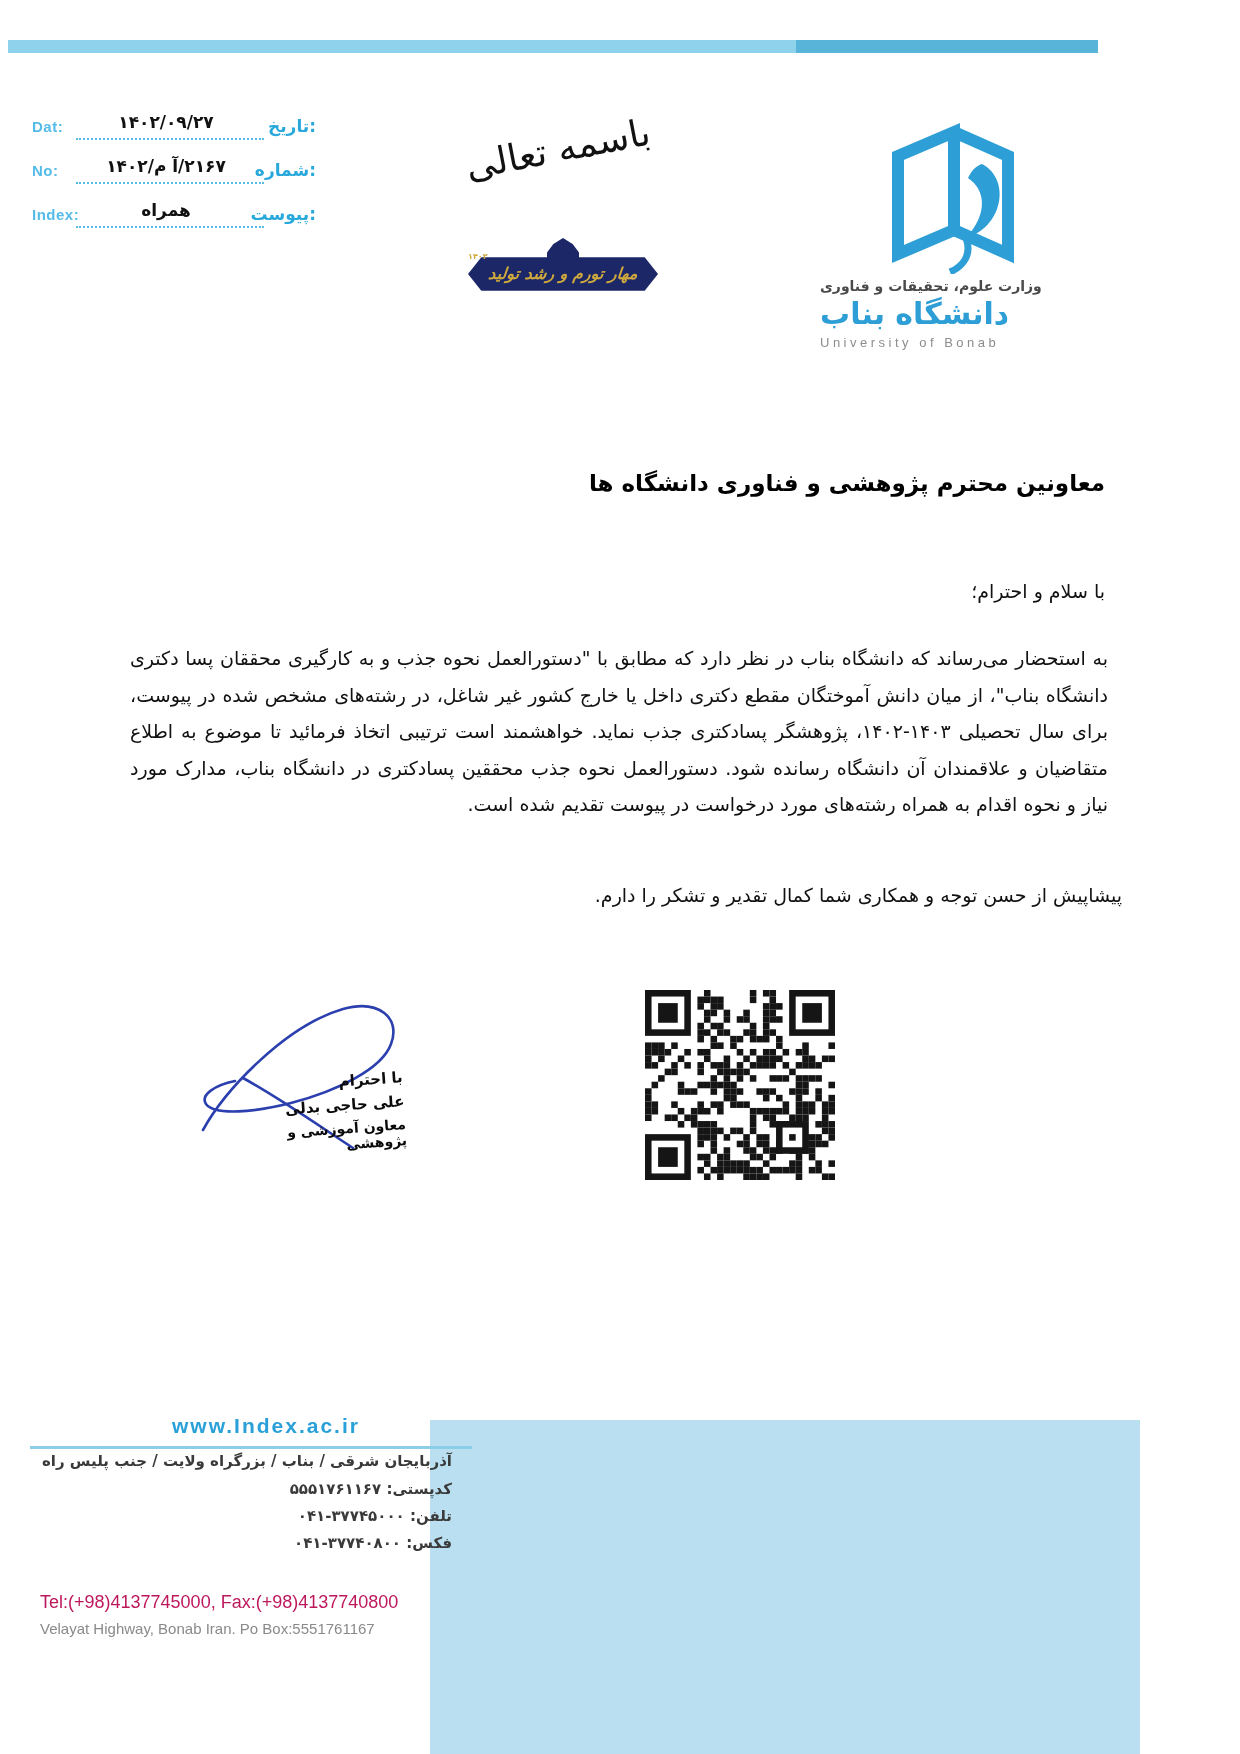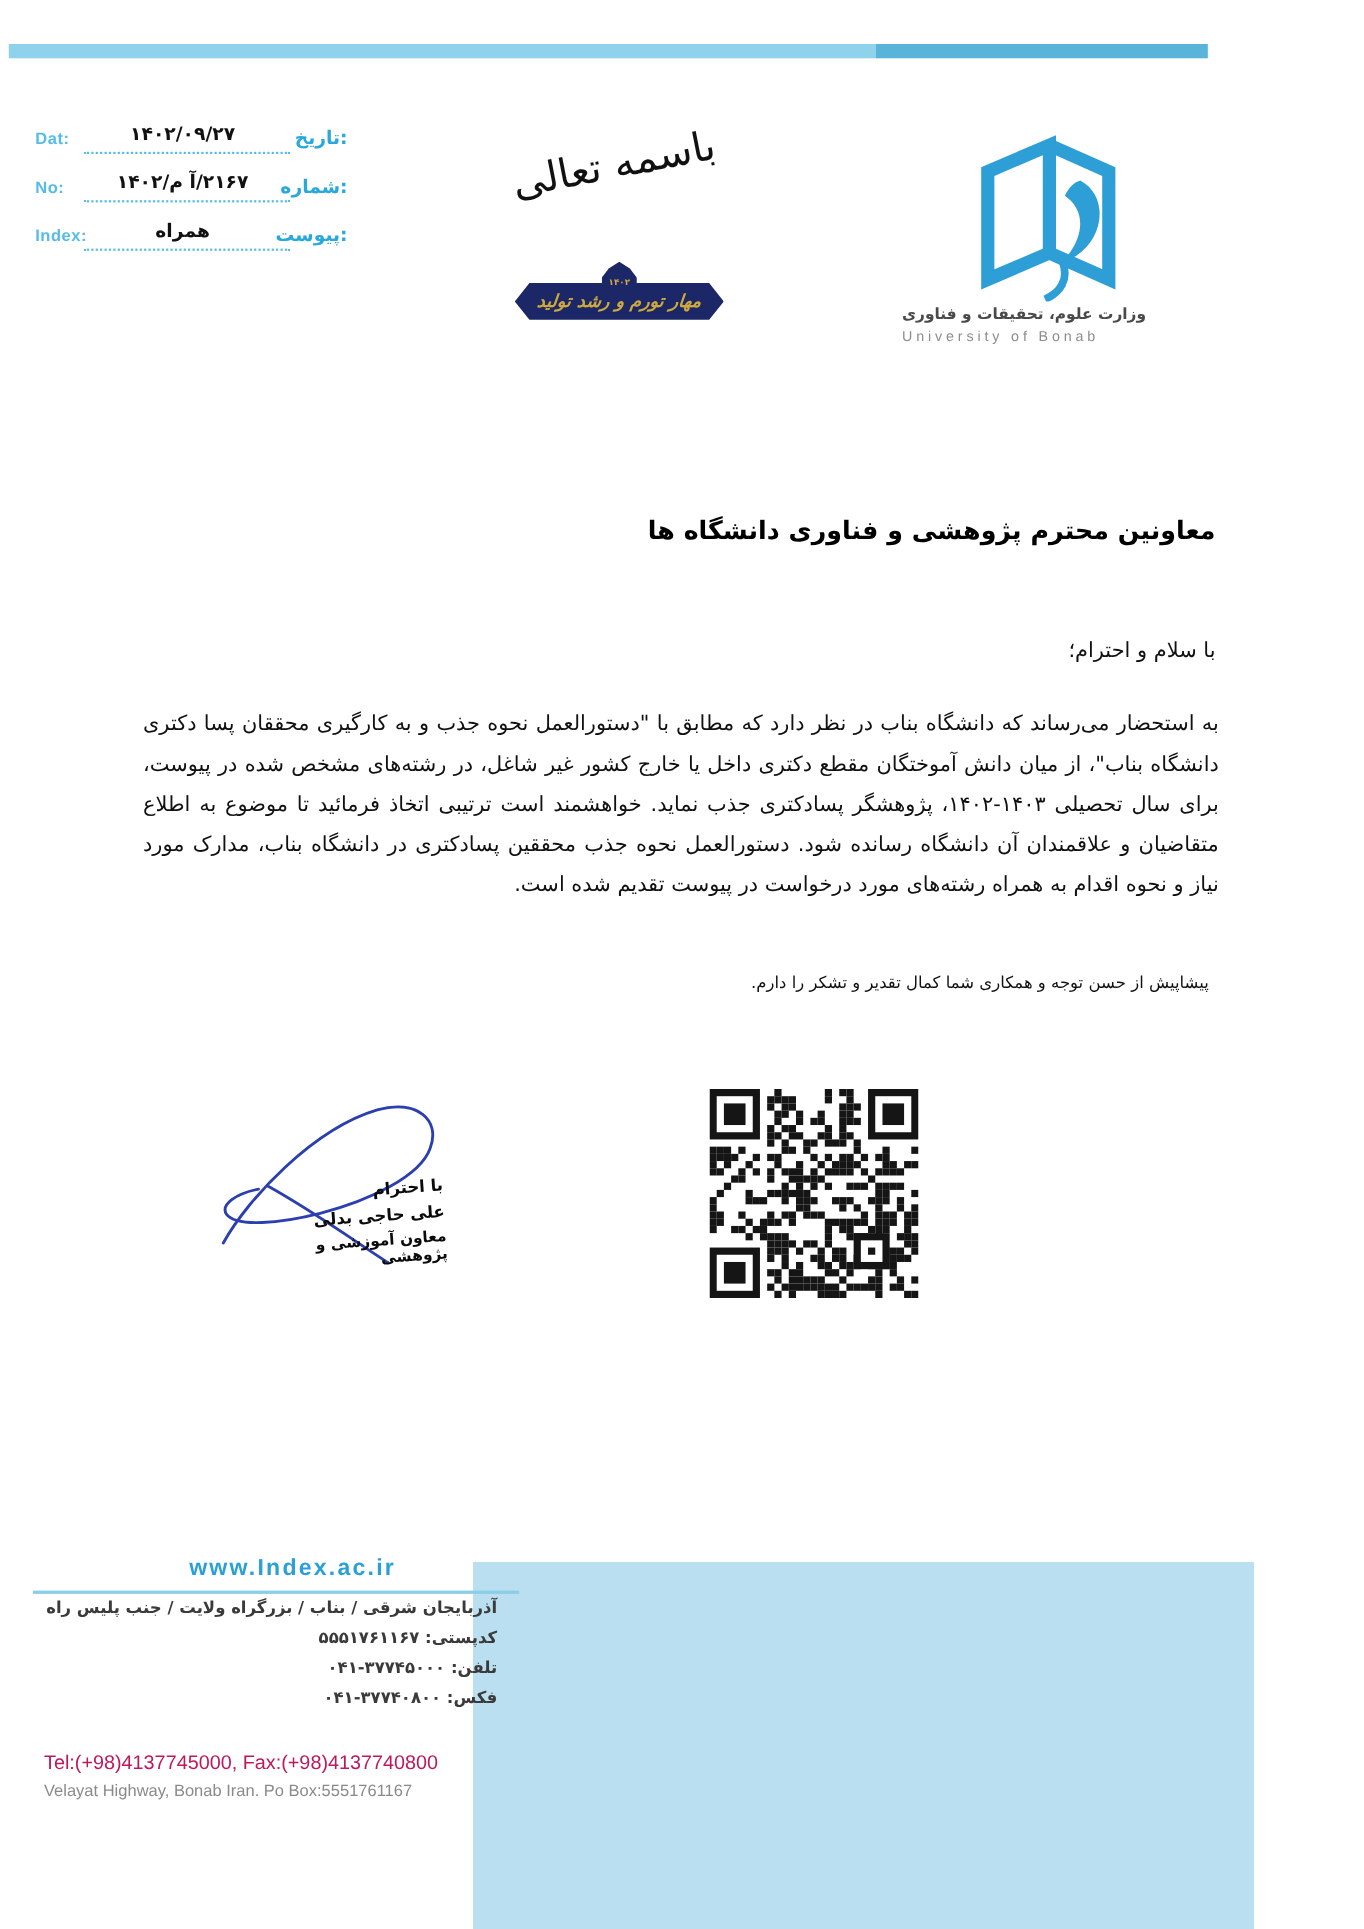--- a/index.html
+++ b/index.html
@@ -23,38 +23,38 @@
   .besmele{position:absolute;left:438px;top:96px;width:240px;text-align:center;
     font-family:"DejaVu Serif",serif;font-size:37px;color:#111;
     transform:rotate(-11deg);letter-spacing:-1px;}
 
   
   .banner{position:absolute;left:468px;top:212px;width:190px;height:52px;}
   .banner .shape{position:absolute;left:0;top:8px;width:190px;height:44px;background:#1b2766;
     clip-path:polygon(0 50%,7% 12%,93% 12%,100% 50%,93% 88%,7% 88%);}
   .banner .knob{position:absolute;left:79px;top:-6px;width:32px;height:24px;background:#1b2766;
     clip-path:polygon(50% 0,80% 25%,100% 60%,100% 100%,0 100%,0 60%,20% 25%);}
-  .banner .year{position:absolute;left:0;top:8px;width:190px;text-align:center;color:#cfa93d;font-size:8px;font-weight:bold;}
+  .banner .year{position:absolute;left:0;top:8px;width:190px;color:#cfa93d;font-size:8px;font-weight:bold;}
   .banner .slogan{position:absolute;left:0;top:20px;width:190px;text-align:center;color:#cfa93d;
     font-size:16px;font-weight:bold;font-style:italic;transform:skewX(-6deg);}
 
   
   .logo-wrap{position:absolute;left:820px;top:80px;width:250px;text-align:left;}
   .logo-emblem{display:block;margin:0 auto;}
   .ministry{margin-top:4px;font-size:14px;font-weight:bold;color:#4a4a4a;}
   .univ-fa{margin-top:2px;font-size:30px;font-weight:bold;color:#2d9fd6;letter-spacing:1px;}
   .univ-en{margin-top:4px;font-size:13px;color:#8d8d8d;letter-spacing:3.5px;}
 
   
   .recipient{position:absolute;right:135px;top:438px;width:720px;text-align:right;direction:rtl;
     font-size:23px;font-weight:bold;color:#000000;}
   .salutation{position:absolute;right:135px;top:548px;direction:rtl;font-size:19px;color:#111;}
   .body-text{position:absolute;left:130px;top:608px;width:978px;direction:rtl;
     font-size:19px;line-height:36.5px;color:#111;text-align:justify;text-align-last:right;}
-  .closing{position:absolute;right:141px;top:852px;direction:rtl;font-size:15px;color:#111;}
+  .closing{position:absolute;right:118px;top:852px;direction:rtl;font-size:19px;color:#111;}
 
   
   .sig-svg{position:absolute;left:185px;top:950px;}
   .sig-text{position:absolute;left:235px;top:1042px;width:170px;direction:rtl;text-align:right;
     transform:rotate(-4deg);color:#0b0b0b;}
   .sig-text .l1{font-size:15px;font-weight:bold;}
   .sig-text .l2{font-size:15px;font-weight:bold;margin-top:6px;}
   .sig-text .l3{font-size:14px;font-weight:bold;margin-top:6px;}
 
   
@@ -110,20 +110,21 @@
   <div class="logo-wrap">
     <svg class="logo-emblem" width="150" height="162" viewBox="0 0 150 162">
       <g fill="none" stroke="#2d9fd6" stroke-width="12">
         <path d="M28,44 L84,20 L84,118 L28,142 Z"></path>
         <path d="M84,20 L138,44 L138,142 L84,118"></path>
       </g>
       <path d="M112,52 C142,68 132,116 96,126 C118,102 116,78 98,66 C102,58 106,54 112,52 Z" fill="#2d9fd6"></path>
       <path d="M96,126 C102,142 94,154 80,160" fill="none" stroke="#2d9fd6" stroke-width="7"></path>
     </svg>
     <div class="ministry">وزارت علوم، تحقیقات و فناوری</div>
+    <div class="univ-fa">دانشگاه بناب</div>
     <div class="univ-en en">University of Bonab</div>
   </div>
 
   <div class="recipient">معاونین محترم پژوهشی و فناوری دانشگاه ها</div>
   <div class="salutation">با سلام و احترام؛</div>
   <div class="body-text">به استحضار می‌رساند که دانشگاه بناب در نظر دارد که مطابق با "دستورالعمل نحوه جذب و به کارگیری محققان پسا دکتری دانشگاه بناب"، از میان دانش آموختگان مقطع دکتری داخل یا خارج کشور غیر شاغل، در رشته‌های مشخص شده در پیوست، برای سال تحصیلی ۱۴۰۳-۱۴۰۲، پژوهشگر پسادکتری جذب نماید. خواهشمند است ترتیبی اتخاذ فرمائید تا موضوع به اطلاع متقاضیان و علاقمندان آن دانشگاه رسانده شود. دستورالعمل نحوه جذب محققین پسادکتری در دانشگاه بناب، مدارک مورد نیاز و نحوه اقدام به همراه رشته‌های مورد درخواست در پیوست تقدیم شده است.</div>
   <div class="closing">پیشاپیش از حسن توجه و همکاری شما کمال تقدیر و تشکر را دارم.</div>
 
   <svg class="sig-svg" width="230" height="170" viewBox="0 0 230 170">
     <g fill="none" stroke="#2b3fae" stroke-width="2.6" stroke-linecap="round">

